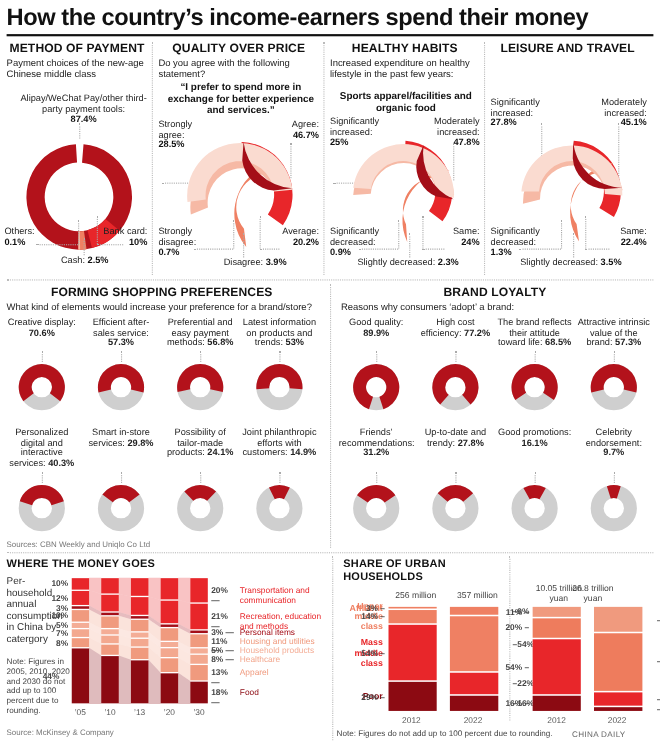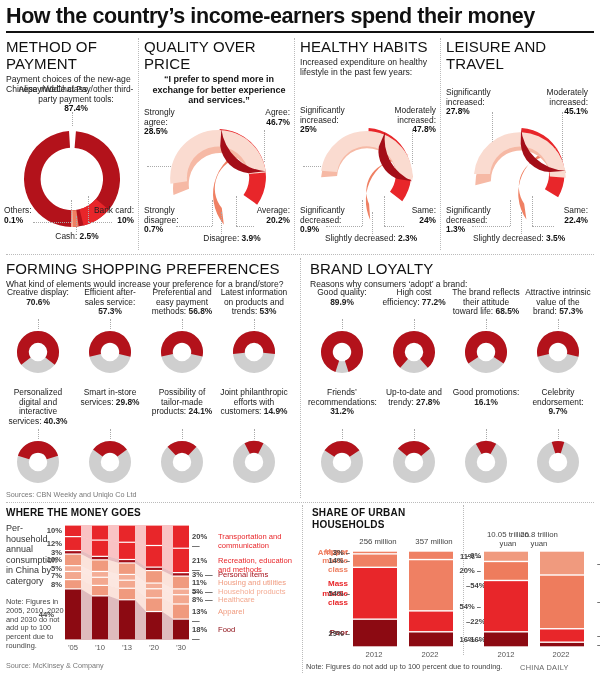--- a/index.html
+++ b/index.html
@@ -13,21 +13,21 @@
 
   
   .main-title{
     left:6px;top:2px;width:590px;
     font-size:21.5px;font-weight:bold;letter-spacing:-0.4px;
     color:#111;line-height:28px;
   }
   .title-rule{left:6px;top:31px;width:588px;height:2px;background:#111;}
 
   
-  .sec-head{font-size:15px;font-weight:normal;letter-spacing:0.1px;color:#111;text-transform:uppercase;}
+  .sec-head{font-size:11px;font-weight:bold;letter-spacing:0.1px;color:#111;text-transform:uppercase;text-align:center;}
   .sec-sub{font-size:8.6px;line-height:10.2px;color:#222;}
   .sec-bold{font-size:9px;font-weight:bold;line-height:10.5px;color:#111;text-align:center;}
 
   
   .vsep{width:0;border-left:1px dotted #bbb;}
   .hsep{height:0;border-top:1px dotted #bbb;}
 
   
   .dlabel{font-size:8.4px;line-height:9.6px;color:#222;}
   .dlabel b{font-weight:bold;color:#111;}
@@ -106,20 +106,21 @@
 
   <div class="abs dlabel r" style="left:92px;top:206px;width:42px;">
     <span>Bank card:</span><br>
     <b>10%</b>
   </div>
   <div class="abs lead-h" style="left:88px;top:222px;width:24px;"></div>
   <div class="abs lead-v" style="left:88px;top:196px;height:26px;"></div>
 
   <div class="abs" style="left:144px;top:38px;width:146px;">
     <div class="sec-head">QUALITY OVER PRICE</div>
+    <div class="sec-sub" style="margin-top:2px;">Do you agree with the following statement?</div>
   </div>
   <div class="abs sec-bold" style="left:150px;top:74px;width:138px;">“I prefer to spend more in exchange for better experience and services.”</div>
 
   <div class="abs dlabel" style="left:144px;top:108px;width:52px;">
     <span>Strongly agree:</span><br>
     <b>28.5%</b>
   </div>
   <div class="abs lead-h" style="left:147px;top:166px;width:28px;"></div>
 
   <div class="abs dlabel r" style="left:240px;top:108px;width:50px;">
@@ -160,20 +161,21 @@
     <span>Average:</span><br>
     <b>20.2%</b>
   </div>
   <div class="abs lead-h" style="left:236px;top:226px;width:18px;"></div>
   <div class="abs lead-v" style="left:236px;top:196px;height:30px;"></div>
 
   <div class="abs" style="left:300px;top:38px;width:136px;">
     <div class="sec-head">HEALTHY HABITS</div>
     <div class="sec-sub" style="margin-top:2px;">Increased expenditure on healthy lifestyle in the past few years:</div>
   </div>
+  <div class="abs sec-bold" style="left:302px;top:82px;width:134px;">Sports apparel/facilities and organic food</div>
 
   <div class="abs dlabel" style="left:300px;top:106px;width:54px;">
     <span>Significantly increased:</span><br>
     <b>25%</b>
   </div>
   <div class="abs lead-h" style="left:303px;top:166px;width:30px;"></div>
 
   <div class="abs dlabel r" style="left:380px;top:106px;width:56px;">
     <span>Moderately increased:</span><br>
     <b>47.8%</b>

